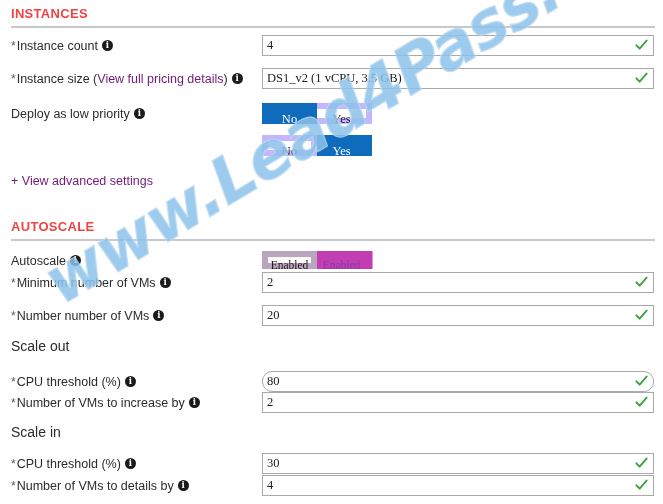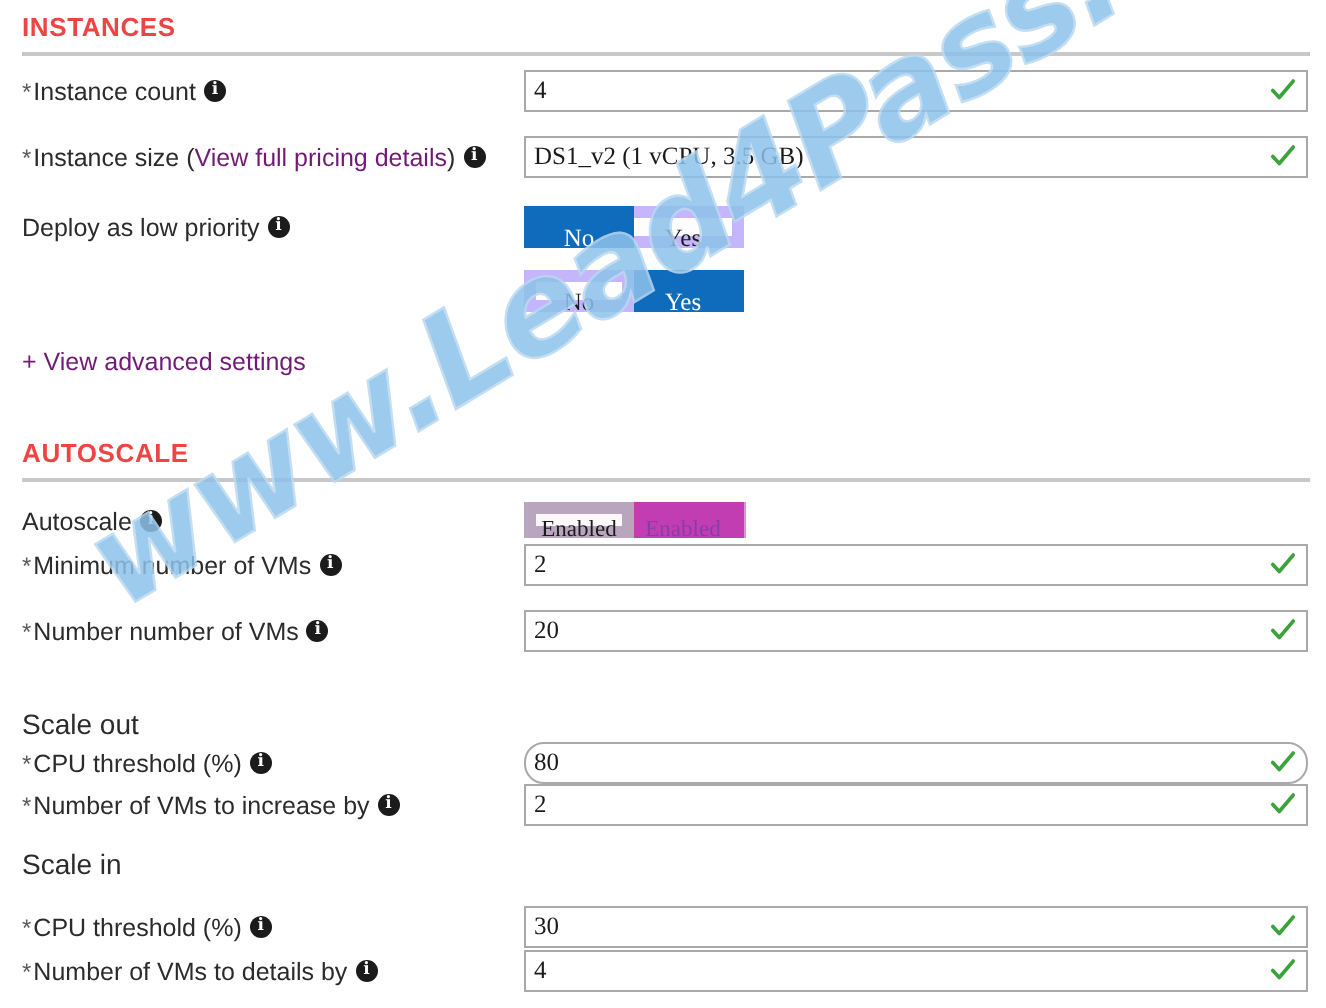--- a/index.html
+++ b/index.html
@@ -289,21 +289,21 @@
     <div class="field" style="top:0;width:392px;">
       <span class="field-value">20</span>
       <span class="check">
         <svg viewBox="0 0 14 14" width="13" height="14">
             <path d="M1.5 7.3 L5 11 L12.5 2.2" fill="none" stroke="#3aa33a" stroke-width="2" stroke-linecap="round" stroke-linejoin="round"></path>
           </svg>
       </span>
     </div>
   </div>
 
-  <div class="subhead" style="top:336px;margin-top:16px;">Scale out</div>
+  <div class="subhead" style="top:336px;">Scale out</div>
 
   <div class="row" style="top:371px;">
     <div class="label">
       <span class="req">*</span><span>CPU threshold (%)</span><span class="info-icon">i</span>
     </div>
     <div class="field" style="top:0;border-radius:10px;">
       <span class="field-value">80</span>
       <span class="check">
         <svg viewBox="0 0 14 14" width="13" height="14">
             <path d="M1.5 7.3 L5 11 L12.5 2.2" fill="none" stroke="#3aa33a" stroke-width="2" stroke-linecap="round" stroke-linejoin="round"></path>

